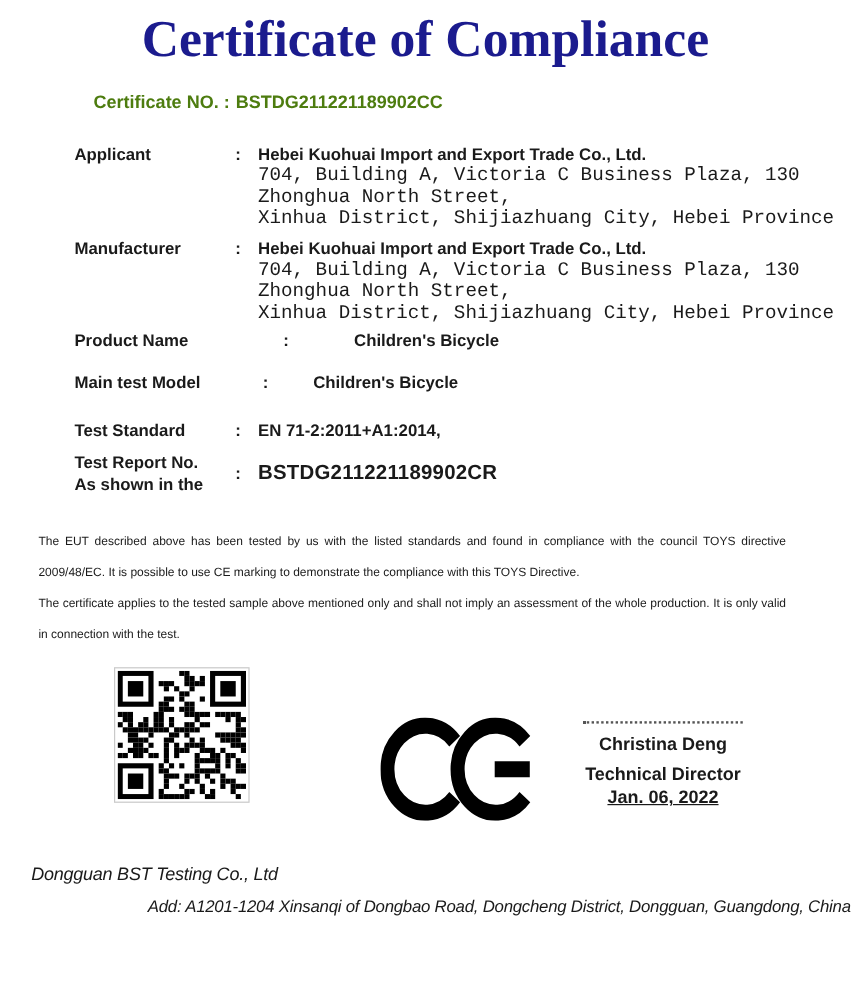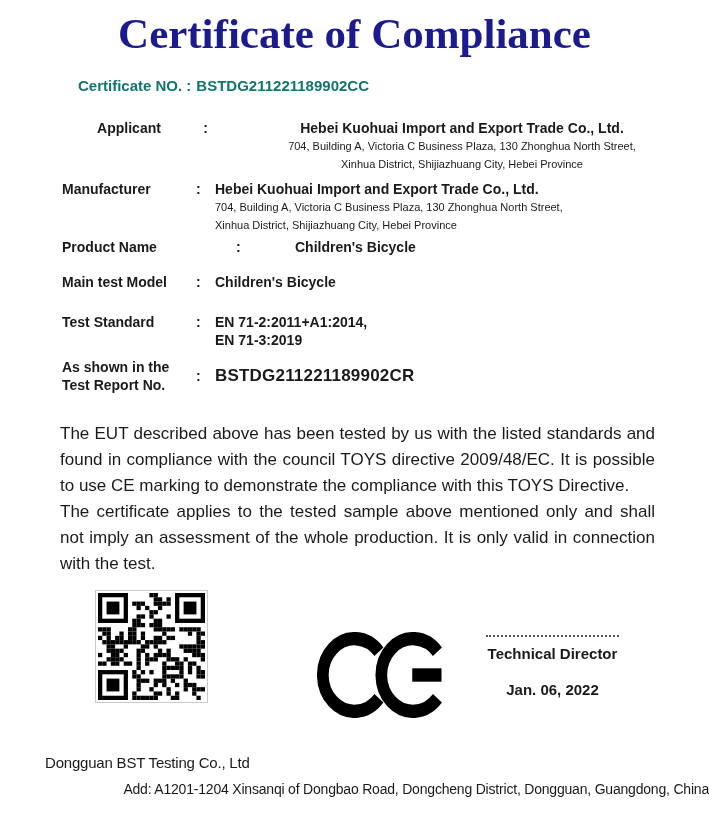--- a/index.html
+++ b/index.html
@@ -19,46 +19,46 @@
     font-weight:bold;
     font-size:43px;
     line-height:1.08;
     color:#1b1b8e;
   }
   .cert-no{
     margin-top:20px;
     padding-left:78px;
     font-size:15px;
     font-weight:bold;
-    color:#0f766e;
+    color:#4d7c0f;
   }
   .cert-no .v{margin-left:5px;}
   .info{margin-top:25px;padding-left:62px;font-size:14px;}
   .row{
     display:grid;
     grid-template-columns:134px 19px 1fr;
     align-items:start;
     line-height:18px;
   }
   .cell-label{font-weight:bold;}
   .cell-colon{font-weight:bold;}
   .cell-value{}
   .v-bold{font-weight:bold;}
-  .v-line{font-size:11px;}
-  .r-applicant{margin-bottom:7px;text-align:center;}
+  .v-line{font-size:16px;font-family:Liberation Mono, monospace;}
+  .r-applicant{margin-bottom:7px;}
   .r-manufacturer{margin-bottom:4px;}
   .r-product{margin-bottom:17px;gap:40px;}
-  .r-model{margin-bottom:22px;}
+  .r-model{margin-bottom:22px;gap:23px;}
   .r-standard{margin-bottom:9px;}
   .r-report{align-items:center;}
   .report-value{font-size:17px;font-weight:bold;letter-spacing:0.2px;}
   .bodytext{
     margin-top:27px;
-    padding:0 54px 0 60px;
-    font-size:17px;
+    padding:0 54px 0 32px;
+    font-size:10px;
     line-height:26px;
     text-align:justify;
   }
   .bodytext p{margin:0;}
   .band{position:relative;height:165px;margin-top:5px;}
   .qr{
     position:absolute;left:95px;top:8px;
     width:107px;height:107px;
     padding:2px;
     border:1px solid #c9c9c9;
@@ -66,22 +66,22 @@
     display:block;
   }
   .ce{position:absolute;left:317px;top:50px;width:127px;height:86px;display:block;}
   .sig{
     position:absolute;left:460px;top:53px;width:185px;
     text-align:center;font-weight:bold;font-size:15px;
   }
   .sig-line{width:133px;margin:0 auto;border-bottom:2px dotted #555;height:0;}
   .sig-name{margin-top:9px;}
   .sig-title{margin-top:8px;}
-  .sig-date{margin-top:19px;}
-  .footer{padding-left:45px;letter-spacing:-0.2px;}
+  .sig-date{margin-top:2px;text-decoration:underline;}
+  .footer{padding-left:26px;letter-spacing:-0.2px;font-style:italic;}
   .f-company{margin-top:7px;font-size:15px;}
   .f-address{margin-top:10px;font-size:14px;text-align:right;}
   .f-search{margin-top:8px;font-size:13.5px;}
   .f-search-label{font-size:15px;margin-right:4px;}
   .f-url{color:#1a1a1a;text-decoration:underline;cursor:pointer;}
 </style>
 </head>
 <body>
 
 <div class="page">
@@ -124,28 +124,27 @@
       <div class="cell-label">Main test Model</div>
       <div class="cell-colon">:</div>
       <div class="cell-value v-bold">Children's Bicycle</div>
     </div>
 
     <div class="row r-standard">
       <div class="cell-label">Test Standard</div>
       <div class="cell-colon">:</div>
       <div class="cell-value">
         <div class="v-bold">EN 71-2:2011+A1:2014,</div>
-        <div class="v-bold">EN 71-3:2019</div>
       </div>
     </div>
 
     <div class="row r-report">
       <div class="cell-label">
+        <div>Test Report No.</div>
         <div>As shown in the</div>
-        <div>Test Report No.</div>
       </div>
       <div class="cell-colon">:</div>
       <div class="cell-value report-value">BSTDG211221189902CR</div>
     </div>
 
   </div>
 
   <div class="bodytext">
     <p>The EUT described above has been tested by us with the listed standards and found in compliance with the council TOYS directive 2009/48/EC. It is possible to use CE marking to demonstrate the compliance with this TOYS Directive.</p>
     <p>The certificate applies to the tested sample above mentioned only and shall not imply an assessment of the whole production. It is only valid in connection with the test.</p>
@@ -375,20 +374,21 @@
       </svg>
 
     <svg class="ce" viewBox="0 5 152 90" preserveAspectRatio="none">
       <path d="M 74.1 74.4 A 38 38 0 1 1 74.1 25.6" fill="none" stroke="#000" stroke-width="14"></path>
       <path d="M 144.1 74.4 A 38 38 0 1 1 144.1 25.6" fill="none" stroke="#000" stroke-width="14"></path>
       <line x1="114" y1="50" x2="149" y2="50" stroke="#000" stroke-width="14"></line>
     </svg>
 
     <div class="sig">
       <div class="sig-line"></div>
+      <div class="sig-name">Christina Deng</div>
       <div class="sig-title">Technical Director</div>
       <div class="sig-date">Jan. 06, 2022</div>
     </div>
   </div>
 
   <div class="footer">
     <div class="f-company">Dongguan BST Testing Co., Ltd</div>
     <div class="f-address">Add: A1201-1204 Xinsanqi of Dongbao Road, Dongcheng District, Dongguan, Guangdong, China</div>
   </div>
 

